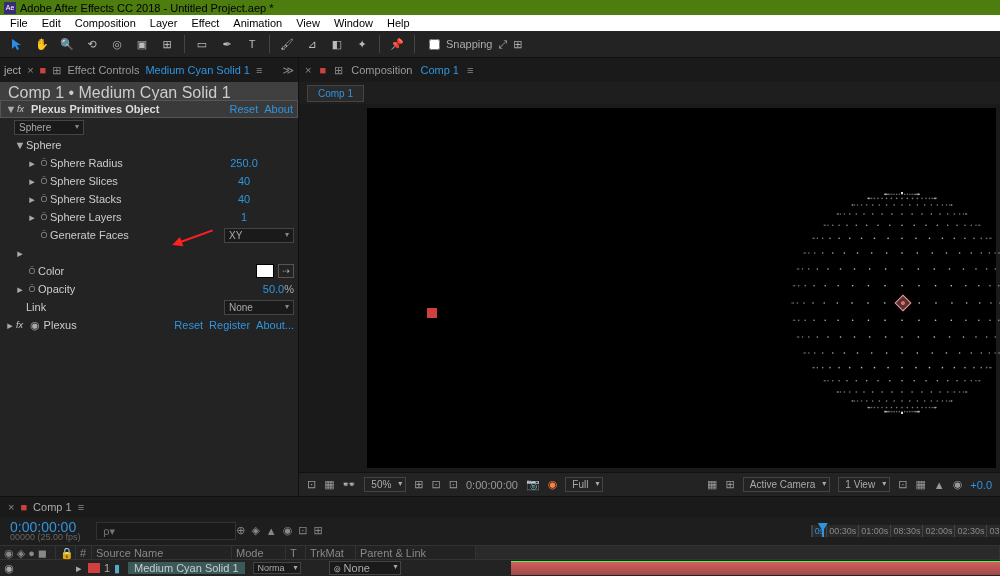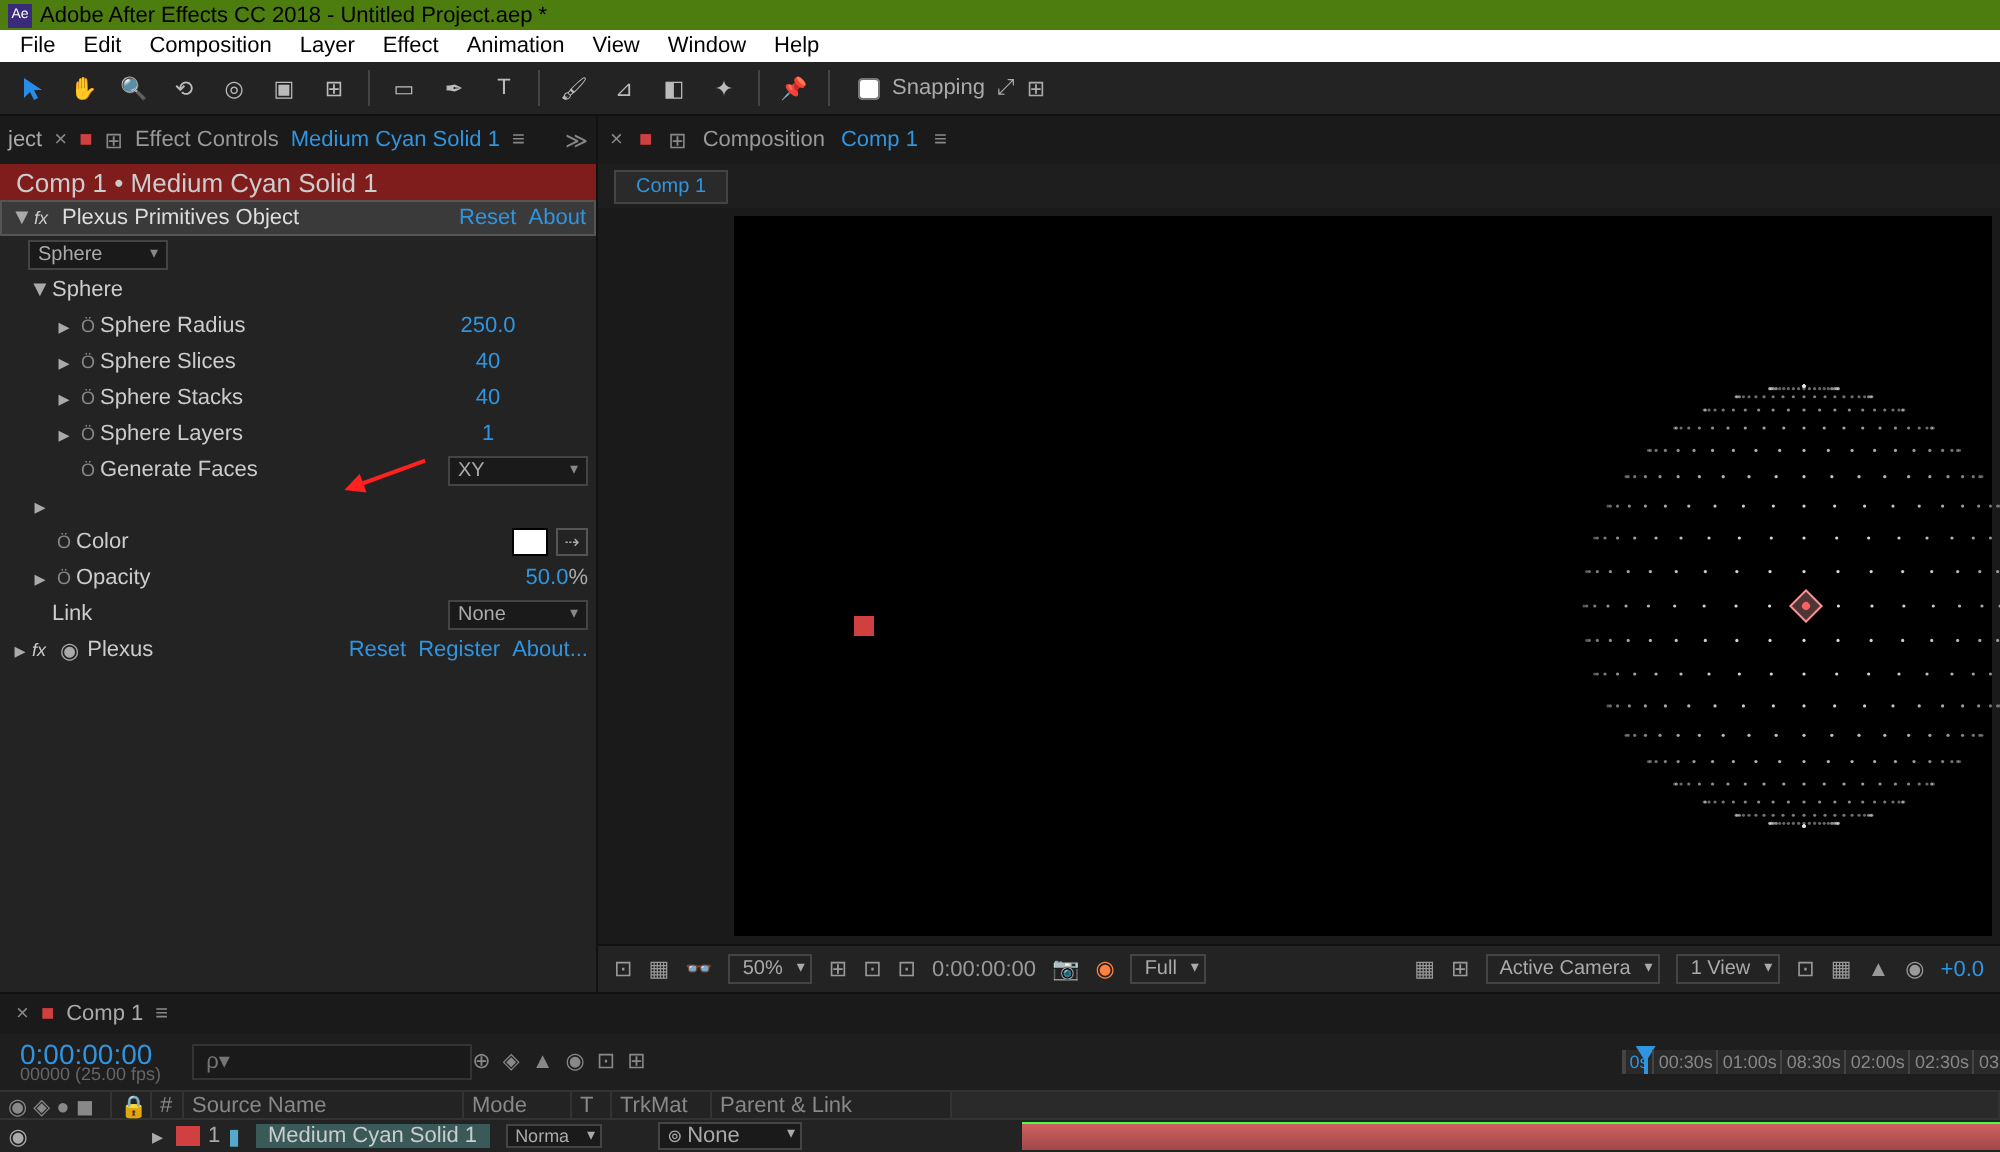--- a/index.html
+++ b/index.html
@@ -14,27 +14,27 @@
 .tool-sep{width:1px;height:18px;background:#444;margin:0 3px}
 .snapping-area{display:flex;align-items:center;gap:6px;color:#aaa;margin-left:8px}
 .snapping-area input{width:11px;height:11px}
 .main{display:flex;height:438px}
 .left-panel{width:299px;background:#232323;border-right:1px solid #111;display:flex;flex-direction:column}
 .panel-tabs{height:24px;background:#1a1a1a;display:flex;align-items:center;padding:0 4px;font-size:10px;gap:6px}
 .panel-tabs .lock{color:#d04040}
 .panel-tabs .tab-label{color:#999}
 .panel-tabs .layer-link{color:#2f95e0}
 .panel-tabs .menu-btn{margin-left:auto;color:#888}
-.breadcrumb{height:18px;padding:2px 8px;font-size:13px;color:#ccc;background:#7f1d1d}
+.breadcrumb{height:18px;padding:2px 8px;font-size:16px;color:#ccc;background:#404040}
 .effect-row{display:flex;align-items:center;height:18px;padding:0 4px}
 .effect-row.header{background:#3a3a3a;border:1px solid #555}
 .effect-row .tw{width:12px;text-align:center;color:#aaa;cursor:pointer}
 .effect-row .fx{width:14px;font-style:italic;font-size:9px;color:#ccc}
 .effect-row .name{flex:1;color:#ccc}
-.effect-row.header .name{color:#ddd;font-weight:normal}
+.effect-row.header .name{color:#ddd;font-weight:bold}
 .effect-row .link{color:#2f95e0;margin-left:6px;cursor:pointer}
 .effect-row .val{color:#2f95e0;width:100px;text-align:center;cursor:pointer}
 .effect-row .dd{background:#1a1a1a;border:1px solid #444;padding:1px 4px;min-width:70px;position:relative;font-size:10px}
 .effect-row .dd::after{content:"▾";position:absolute;right:4px;color:#888;font-size:8px}
 .effect-row .color-swatch{width:18px;height:14px;background:#fff;border:1px solid #000;margin-right:4px}
 .effect-row .eyedrop{width:16px;height:14px;border:1px solid #555;display:flex;align-items:center;justify-content:center;font-size:9px}
 .indent-1{padding-left:14px}
 .indent-2{padding-left:26px}
 .stopwatch{width:12px;text-align:center;font-size:9px;color:#888}
 .arrow{position:absolute;width:40px;height:2px;background:#ff2020;top:185px;left:175px;transform:rotate(-20deg);transform-origin:left center}

